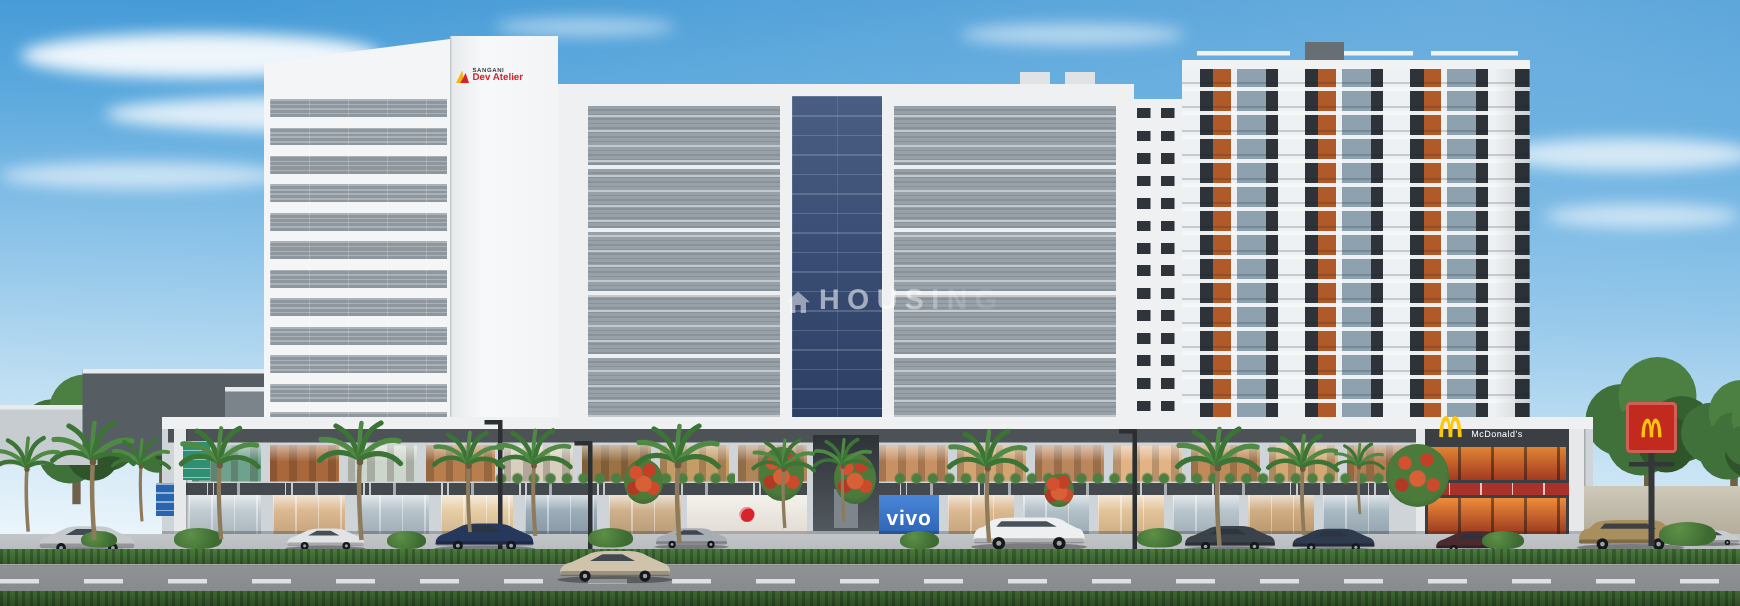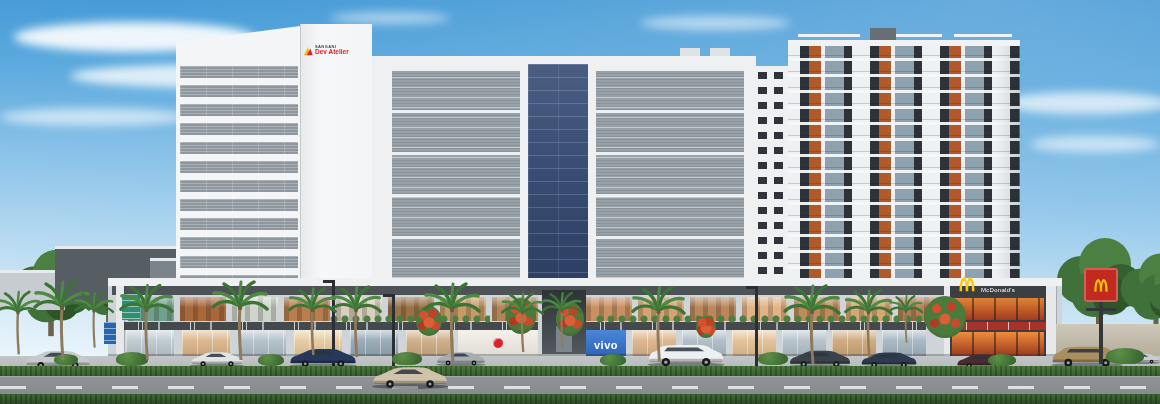--- a/index.html
+++ b/index.html
@@ -64,21 +64,21 @@
     background-size:11px 8px;background-repeat:repeat-x}
   .pier{position:absolute;top:286px;height:74px;background:#e6e8ea;box-shadow:1px 0 0 rgba(40,45,50,.25)}
   #entrance{left:542px;top:290px;width:44px;height:70px;background:linear-gradient(180deg,#2e3338,#555c62)}
   #entrance .door{position:absolute;left:14px;bottom:8px;width:16px;height:26px;background:#7d868d}
   #entrance .steps{position:absolute;left:0;bottom:0;width:100%;height:6px;
     background:repeating-linear-gradient(180deg,#cfd3d6 0 2px,#b9bec2 2px 3px)}
   #vodafone{left:458px;top:330px;width:80px;height:30px;background:linear-gradient(180deg,#f4f1ec,#ded8cf)}
   #vodafone .dot{position:absolute;left:35px;top:8px;width:10px;height:10px;border-radius:50%;background:#d8232a;box-shadow:inset 1px 1px 0 rgba(255,255,255,.5)}
   #vivo{left:586px;top:330px;width:40px;height:30px;background:linear-gradient(180deg,#4a86d8,#2a5fb0);
     display:flex;align-items:center;justify-content:center}
-  #vivo span{color:#fff;font-size:11px;font-weight:700;letter-spacing:.5px}
+  #vivo span{color:#fff;font-size:14px;font-weight:700;letter-spacing:.5px}
   #mcd{left:950px;top:286px;width:96px;height:74px;background:#3b3f44}
   #mcd-label{left:950px;top:287px;width:96px;text-align:center;color:#fff;font-size:6px;letter-spacing:.3px}
   #mcd-up{left:952px;top:298px;width:92px;height:22px;
     background:repeating-linear-gradient(90deg,rgba(0,0,0,0) 0 20px,rgba(30,20,15,.5) 20px 22px),linear-gradient(180deg,#e08434,#a33a20)}
   #mcd-red{left:950px;top:322px;width:96px;height:8px;background:#a8322a;
     background-image:repeating-linear-gradient(90deg,rgba(0,0,0,0) 0 16px,rgba(255,255,255,.7) 16px 17px,rgba(0,0,0,0) 17px 21px)}
   #mcd-low{left:952px;top:332px;width:92px;height:28px;
     background:repeating-linear-gradient(90deg,rgba(0,0,0,0) 0 20px,rgba(30,20,15,.5) 20px 22px),linear-gradient(180deg,#ef8c3a,#8c2c1a)}
   .arches{position:absolute}
   #pylon{left:1084px;top:268px;width:34px;height:96px}
@@ -225,20 +225,26 @@
     <div class="wingstrip" style="left:22px"></div>
   </div>
   <div id="res" class="abs"></div>
   <div id="res-shade" class="abs"></div>
   <div class="abs" style="left:788px;top:40px;width:232px;height:6px;background:#f0f2f3"></div>
   <div class="pergola" style="left:798px;top:34px;width:62px"></div>
   <div class="pergola" style="left:884px;top:34px;width:58px"></div>
   <div class="pergola" style="left:954px;top:34px;width:58px"></div>
   <div class="abs" style="left:870px;top:28px;width:26px;height:12px;background:#676e74"></div>
 
+  <div id="wm" class="abs">
+    <svg class="wm-ic" viewBox="0 0 18 16">
+      <path d="M9 0 L18 8 H15 V16 H11 V10 H7 V16 H3 V8 H0 Z" fill="#fff"></path>
+    </svg>
+    <span class="wm-text">HOUSING</span>
+  </div>
 
   <div id="podium" class="abs"></div>
   <div id="parapet" class="abs"></div>
   <div id="fascia" class="abs"></div>
   <div id="cells-layer" class="abs">
       <div style="position: absolute; left: 128px; top: 297px; width: 46px; height: 24px; background: linear-gradient(rgba(255, 255, 255, 0.5), rgba(255, 255, 255, 0) 45%), repeating-linear-gradient(90deg, rgba(35, 22, 12, 0.22) 0px, rgba(35, 22, 12, 0.22) 5px, rgba(0, 0, 0, 0) 5px, rgba(0, 0, 0, 0) 13px), linear-gradient(rgb(111, 162, 142), rgb(111, 162, 142));"></div>
       <div style="position: absolute; left: 180px; top: 297px; width: 46px; height: 24px; background: linear-gradient(rgba(255, 255, 255, 0.5), rgba(255, 255, 255, 0) 45%), repeating-linear-gradient(90deg, rgba(35, 22, 12, 0.22) 0px, rgba(35, 22, 12, 0.22) 5px, rgba(0, 0, 0, 0) 5px, rgba(0, 0, 0, 0) 13px), linear-gradient(rgb(169, 104, 60), rgb(169, 104, 60));"></div>
       <div style="position: absolute; left: 232px; top: 297px; width: 46px; height: 24px; background: linear-gradient(rgba(255, 255, 255, 0.5), rgba(255, 255, 255, 0) 45%), repeating-linear-gradient(90deg, rgba(35, 22, 12, 0.22) 0px, rgba(35, 22, 12, 0.22) 5px, rgba(0, 0, 0, 0) 5px, rgba(0, 0, 0, 0) 13px), linear-gradient(rgb(205, 214, 204), rgb(205, 214, 204));"></div>
       <div style="position: absolute; left: 284px; top: 297px; width: 46px; height: 24px; background: linear-gradient(rgba(255, 255, 255, 0.5), rgba(255, 255, 255, 0) 45%), repeating-linear-gradient(90deg, rgba(35, 22, 12, 0.22) 0px, rgba(35, 22, 12, 0.22) 5px, rgba(0, 0, 0, 0) 5px, rgba(0, 0, 0, 0) 13px), linear-gradient(rgb(184, 126, 78), rgb(184, 126, 78));"></div>
       <div style="position: absolute; left: 336px; top: 297px; width: 46px; height: 24px; background: linear-gradient(rgba(255, 255, 255, 0.5), rgba(255, 255, 255, 0) 45%), repeating-linear-gradient(90deg, rgba(35, 22, 12, 0.22) 0px, rgba(35, 22, 12, 0.22) 5px, rgba(0, 0, 0, 0) 5px, rgba(0, 0, 0, 0) 13px), linear-gradient(rgb(217, 207, 191), rgb(217, 207, 191));"></div>

